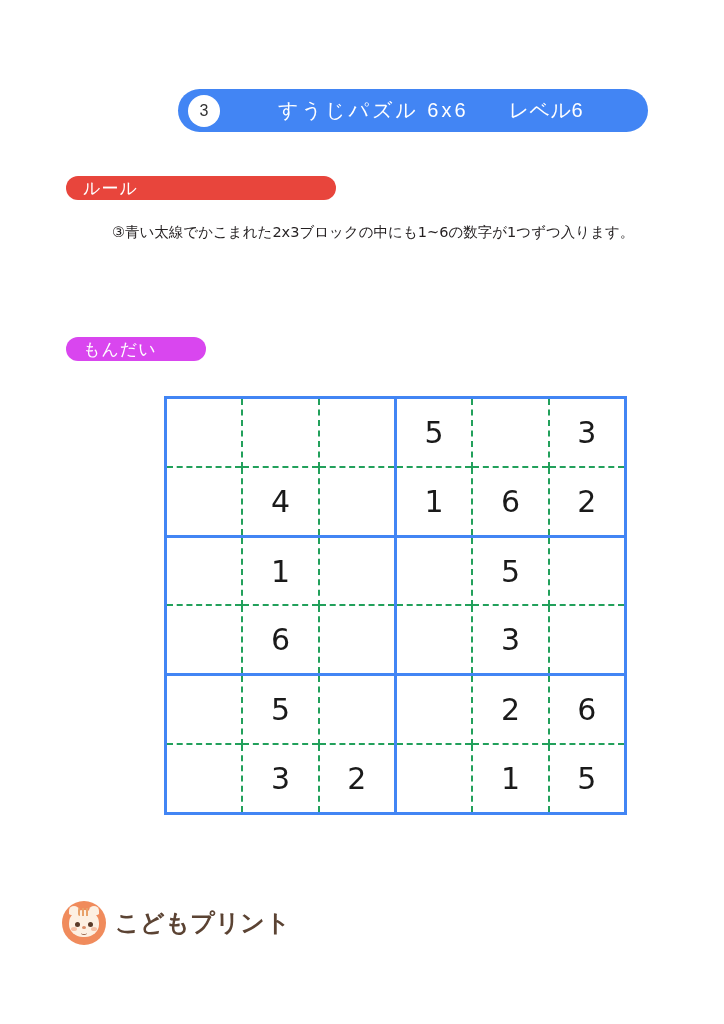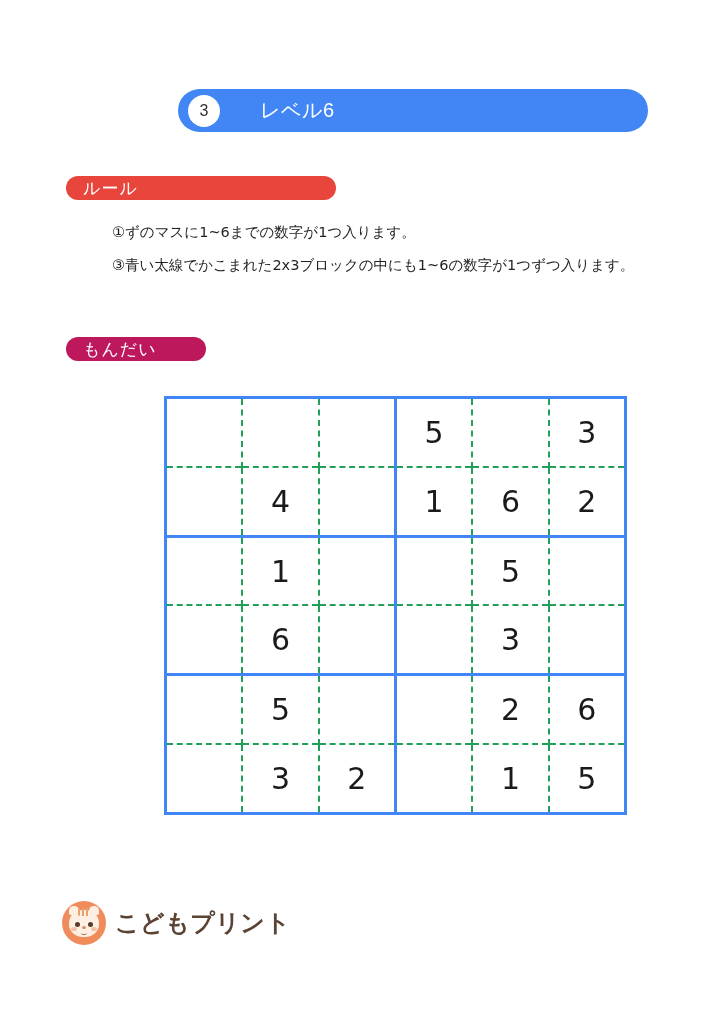--- a/index.html
+++ b/index.html
@@ -71,21 +71,21 @@
   .badge-rules {
     left: 66px;
     top: 176px;
     width: 270px;
     background: #e8453c;
   }
   .badge-problem {
     left: 66px;
     top: 337px;
     width: 140px;
-    background: #be185d;
+    background: #d946ef;
   }
 
   
   .rules-list {
     position: absolute;
     left: 112px;
     top: 216px;
     width: 560px;
   }
   .rule-line {
@@ -223,29 +223,29 @@
     color: #5b4333;
     letter-spacing: 0.5px;
     font-family: Liberation Sans, sans-serif;
   }
 </style>
 </head>
 <body>
 
 <div class="header-bar">
   <div class="page-badge">3</div>
+  <div class="header-title">すうじパズル 6x6</div>
   <div class="header-level">レベル6</div>
 </div>
 
 <div class="badge-pill badge-rules">
   <span>ルール</span>
 </div>
 
 <div class="rules-list">
-  <div class="rule-line">①ずのマスに1~6までの数字が1つ入ります。</div>
   <div class="rule-line">③青い太線でかこまれた2x3ブロックの中にも1~6の数字が1つずつ入ります。</div>
 </div>
 
 <div class="badge-pill badge-problem">
   <span>もんだい</span>
 </div>
 
 <div class="grid-wrap">
   <table class="grid-table">
     <tbody>

